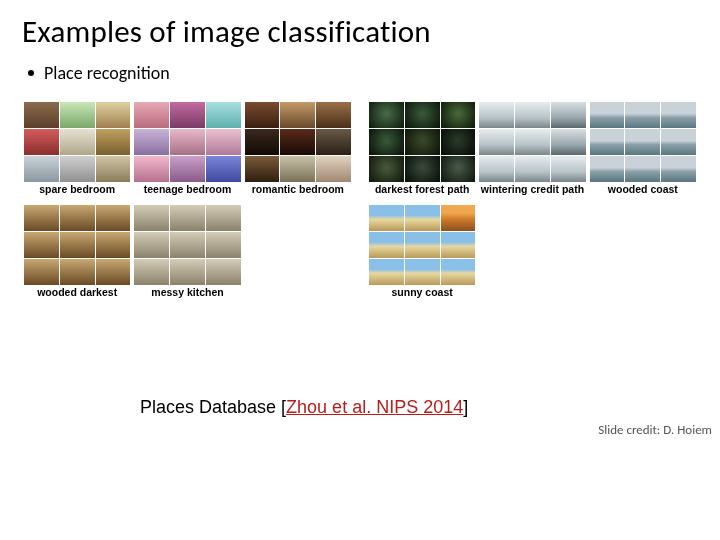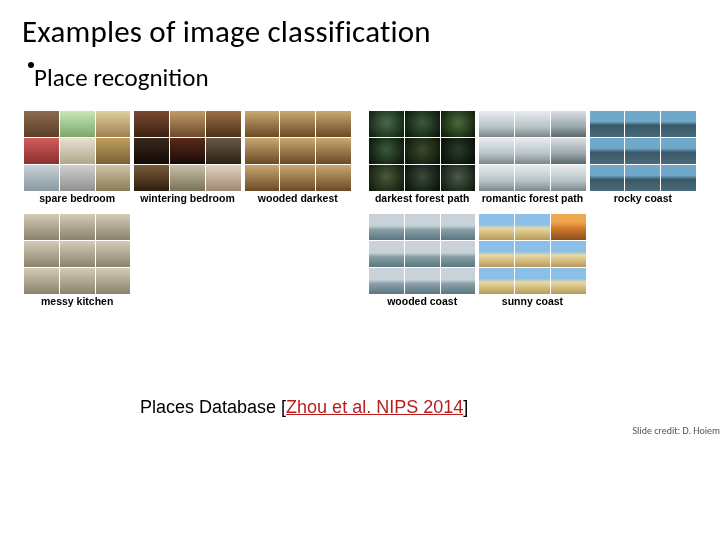--- a/index.html
+++ b/index.html
@@ -1,29 +1,29 @@
 <!DOCTYPE html>
 <html><head>
 <meta charset="utf-8">
 <style>
   * { box-sizing: border-box; margin: 0; padding: 0; }
   html, body { width: 720px; height: 540px; background: #fff; font-family: "Segoe UI", Calibri, Arial, sans-serif; color: #000; }
   .slide { position: relative; width: 720px; height: 440px; padding: 12px 22px 0 22px; overflow: hidden; }
   .title { font-size: 31px; font-weight: 400; letter-spacing: 0.2px; margin-bottom: 12px; }
-  .bullet { font-size: 25px; display: flex; margin-left: 6px; margin-bottom: 18px; }
+  .bullet { font-size: 18px; display: flex; align-items: center; gap: 10px; margin-left: 6px; margin-bottom: 18px; }
   .bullet .dot { width: 6px; height: 6px; border-radius: 50%; background: #000; display: inline-block; }
   .figure { display: flex; gap: 18px; justify-content: center; width: 100%; padding: 0 2px; }
   .half { flex: 1 1 50%; display: grid; grid-template-columns: repeat(3, 1fr); gap: 4px; }
   .category { display: flex; flex-direction: column; align-items: center; }
   .images { display: grid; grid-template-columns: repeat(3, 1fr); grid-template-rows: repeat(3, 1fr); gap: 1px; width: 100%; }
   .thumb { width: 100%; aspect-ratio: 4/3; background: #888; }
   .cap { font-family: Arial, sans-serif; font-size: 10.5px; font-weight: 700; margin: 1px 0 6px 0; white-space: nowrap; text-align: center; }
   .citation { position: absolute; left: 140px; bottom: 22px; font-family: Arial, sans-serif; font-size: 18px; }
   .citation a { color: #b91c1c; text-decoration: underline; }
-  .credit { position: absolute; right: 0; bottom: 3px; font-size: 10px; color: #555; font-family: Calibri, Arial, sans-serif; }
+  .credit { position: absolute; right: 8px; bottom: 3px; font-size: 13px; color: #555; font-family: Calibri, Arial, sans-serif; }
 
   
   .p-bedroom .thumb:nth-child(1){background:linear-gradient(#8a6b4e,#5b3f2b);} .p-bedroom .thumb:nth-child(2){background:linear-gradient(#c9e6b8,#7aa86a);} .p-bedroom .thumb:nth-child(3){background:linear-gradient(#e0cfa0,#a08050);}
   .p-bedroom .thumb:nth-child(4){background:linear-gradient(#d35b5b,#8a2f2f);} .p-bedroom .thumb:nth-child(5){background:linear-gradient(#e6e0d0,#b0a88a);} .p-bedroom .thumb:nth-child(6){background:linear-gradient(#c0a060,#7a6030);}
   .p-bedroom .thumb:nth-child(7){background:linear-gradient(#c9d2d8,#8a98a2);} .p-bedroom .thumb:nth-child(8){background:linear-gradient(#d0d0d0,#909090);} .p-bedroom .thumb:nth-child(9){background:linear-gradient(#d0c4a6,#8a7c58);}
 
   .p-teen .thumb:nth-child(1){background:linear-gradient(#e7aab6,#b86b7c);} .p-teen .thumb:nth-child(2){background:linear-gradient(#c26ba0,#7a3a66);} .p-teen .thumb:nth-child(3){background:linear-gradient(#a8e0e0,#5fb0b0);}
   .p-teen .thumb:nth-child(4){background:linear-gradient(#c9b3d6,#8a6fa2);} .p-teen .thumb:nth-child(5){background:linear-gradient(#e7b8c8,#a86f86);} .p-teen .thumb:nth-child(6){background:linear-gradient(#eac0d0,#b07a98);}
   .p-teen .thumb:nth-child(7){background:linear-gradient(#f0b8cc,#b8708c);} .p-teen .thumb:nth-child(8){background:linear-gradient(#c8a0c8,#8a5a8a);} .p-teen .thumb:nth-child(9){background:linear-gradient(#7a84d8,#3f4aa0);}
 
@@ -72,33 +72,47 @@
             <div class="thumb"></div>
           <div class="thumb"></div>
             <div class="thumb"></div>
             <div class="thumb"></div>
           <div class="thumb"></div>
             <div class="thumb"></div>
             <div class="thumb"></div>
         </div>
         <div class="cap">spare bedroom</div>
       </div>
+      <div class="category p-teen">
+        <div class="images">
+          <div class="thumb"></div>
+            <div class="thumb"></div>
+            <div class="thumb"></div>
+          <div class="thumb"></div>
+            <div class="thumb"></div>
+            <div class="thumb"></div>
+          <div class="thumb"></div>
+            <div class="thumb"></div>
+            <div class="thumb"></div>
+        </div>
+        <div class="cap">teenage bedroom</div>
+      </div>
       <div class="category p-rom">
         <div class="images">
           <div class="thumb"></div>
             <div class="thumb"></div>
             <div class="thumb"></div>
           <div class="thumb"></div>
             <div class="thumb"></div>
             <div class="thumb"></div>
           <div class="thumb"></div>
             <div class="thumb"></div>
             <div class="thumb"></div>
         </div>
-        <div class="cap">wintering bedroom</div>
+        <div class="cap">romantic bedroom</div>
       </div>
       <div class="category p-wood">
         <div class="images">
           <div class="thumb"></div>
             <div class="thumb"></div>
             <div class="thumb"></div>
           <div class="thumb"></div>
             <div class="thumb"></div>
             <div class="thumb"></div>
           <div class="thumb"></div>
@@ -143,35 +157,21 @@
           <div class="thumb"></div>
             <div class="thumb"></div>
             <div class="thumb"></div>
           <div class="thumb"></div>
             <div class="thumb"></div>
             <div class="thumb"></div>
           <div class="thumb"></div>
             <div class="thumb"></div>
             <div class="thumb"></div>
         </div>
-        <div class="cap">romantic forest path</div>
-      </div>
-      <div class="category p-rocky">
-        <div class="images">
-          <div class="thumb"></div>
-            <div class="thumb"></div>
-            <div class="thumb"></div>
-          <div class="thumb"></div>
-            <div class="thumb"></div>
-            <div class="thumb"></div>
-          <div class="thumb"></div>
-            <div class="thumb"></div>
-            <div class="thumb"></div>
-        </div>
-        <div class="cap">rocky coast</div>
+        <div class="cap">wintering credit path</div>
       </div>
       <div class="category p-misty">
         <div class="images">
           <div class="thumb"></div>
             <div class="thumb"></div>
             <div class="thumb"></div>
           <div class="thumb"></div>
             <div class="thumb"></div>
             <div class="thumb"></div>
           <div class="thumb"></div>

